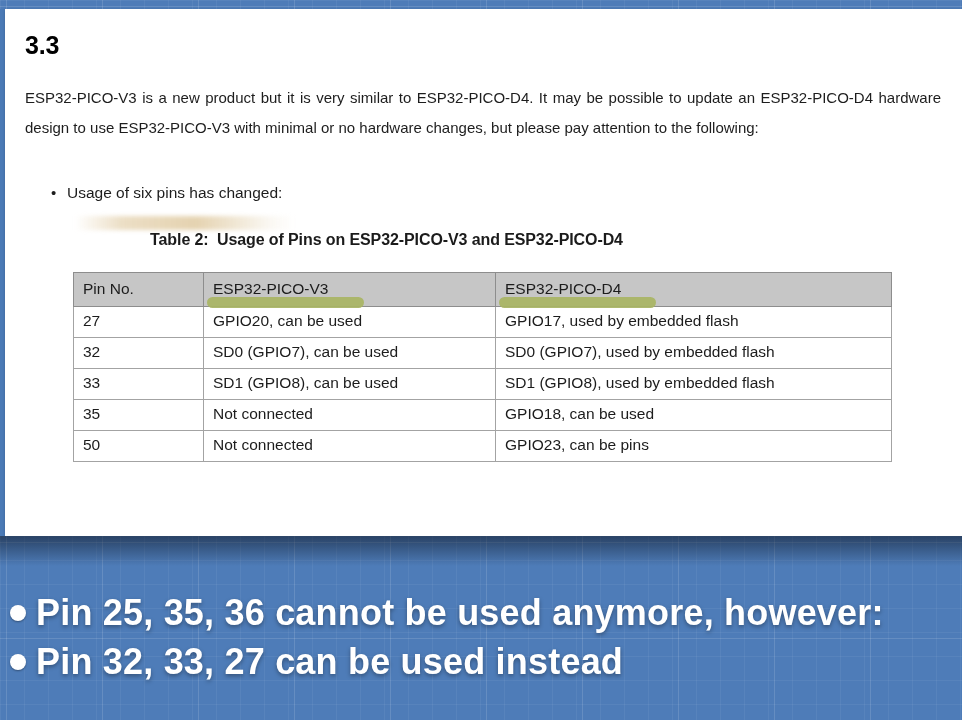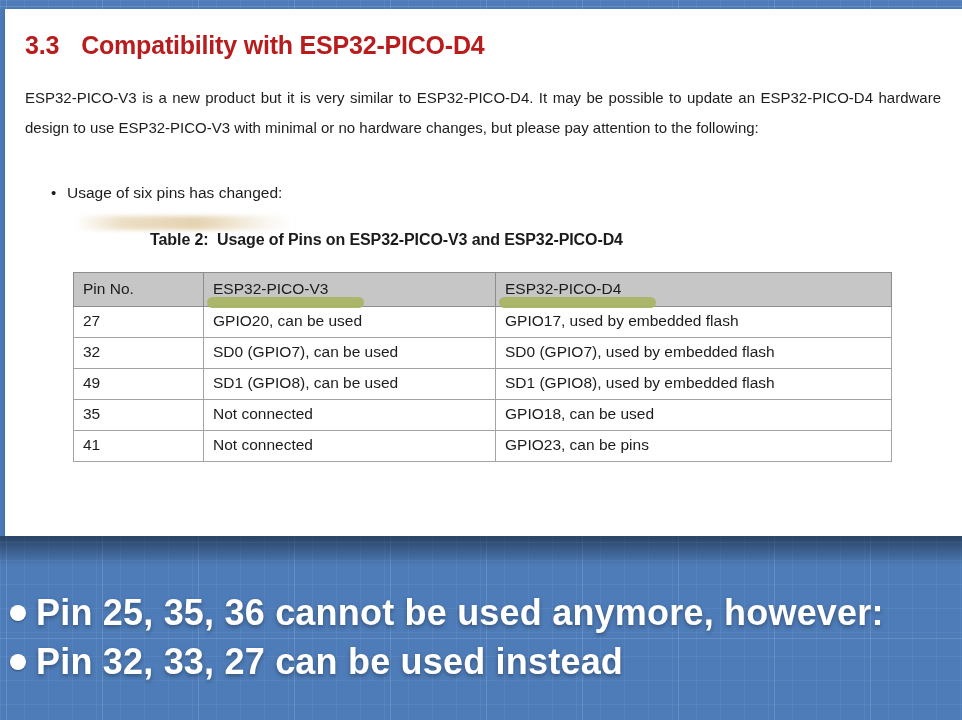--- a/index.html
+++ b/index.html
@@ -69,21 +69,21 @@
     pointer-events: none;
   }
 
   
   #section-heading {
     position: absolute;
     left: 20px;
     top: 22px;
     display: flex;
     align-items: baseline;
-    color: #b91c1c;
+    color: #000000;
     font-weight: bold;
     font-size: 25px;
     letter-spacing: -0.2px;
     white-space: nowrap;
   }
   #section-number { margin-right: 22px; }
 
   
   #body-paragraph {
     position: absolute;
@@ -239,21 +239,20 @@
 <div id="stage" class="blueprint">
 
   <div id="top-strip" class="blueprint"></div>
 
   <div id="document-page">
 
     <div id="scan-smudge"></div>
 
     <div id="section-heading">
       <span id="section-number">3.3</span>
-      <span id="section-title">Compatibility with ESP32-PICO-D4</span>
     </div>
 
     <p id="body-paragraph">ESP32-PICO-V3 is a new product but it is very similar to ESP32-PICO-D4.  It may be possible to update an ESP32-PICO-D4 hardware design to use ESP32-PICO-V3 with minimal or no hardware changes, but please pay attention to the following:</p>
 
     <div id="doc-bullet-row">
       <span id="doc-bullet-marker">•</span>
       <span id="doc-bullet-text">Usage of six pins has changed:</span>
     </div>
 
     <div id="table-caption">
@@ -280,31 +279,31 @@
             <td>27</td>
             <td>GPIO20, can be used</td>
             <td>GPIO17, used by embedded flash</td>
           </tr>
           <tr>
             <td>32</td>
             <td>SD0 (GPIO7), can be used</td>
             <td>SD0 (GPIO7), used by embedded flash</td>
           </tr>
           <tr>
-            <td>49</td>
+            <td>33</td>
             <td>SD1 (GPIO8), can be used</td>
             <td>SD1 (GPIO8), used by embedded flash</td>
           </tr>
           <tr>
             <td>35</td>
             <td>Not connected</td>
             <td>GPIO18, can be used</td>
           </tr>
           <tr>
-            <td>41</td>
+            <td>50</td>
             <td>Not connected</td>
             <td>GPIO23, can be pins</td>
           </tr>
         </tbody>
       </table>
     </div>
 
     <div id="highlight-v3" class="highlight-stroke"></div>
     <div id="highlight-d4" class="highlight-stroke"></div>
 

